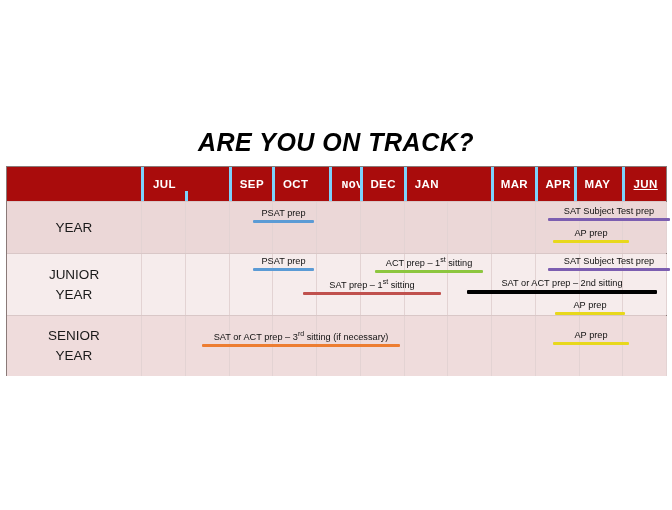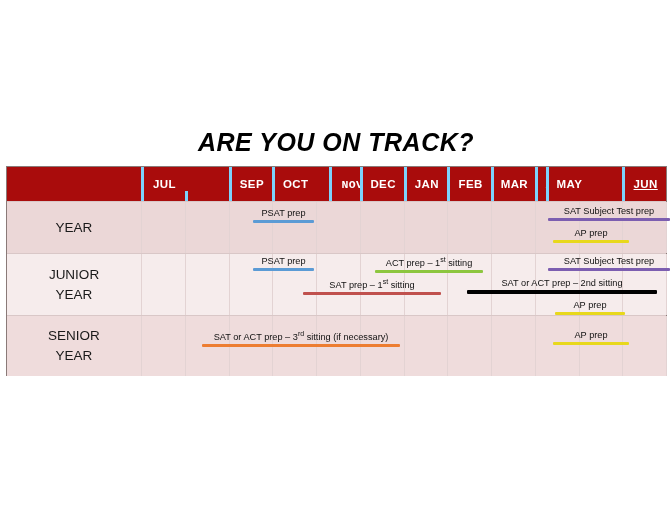--- a/index.html
+++ b/index.html
@@ -142,24 +142,23 @@
     <div id="header-row">
       <div class="corner-cell"></div>
 
     <div class="month-head" style="left: 134px; width: 43.75px;">JUL</div>
         <div class="month-head" style="left: 177.75px; width: 43.75px; margin-top: 24px;">AUG</div>
         <div class="month-head" style="left: 221.5px; width: 43.75px;">SEP</div>
         <div class="month-head" style="left: 265.25px; width: 43.75px;">OCT</div>
         <div class="month-head" style="left: 322px; width: 43.75px; font-family: Liberation Mono, monospace;">NOV</div>
         <div class="month-head" style="left: 352.75px; width: 43.75px;">DEC</div>
         <div class="month-head" style="left: 396.5px; width: 43.75px;">JAN</div>
-        <div class="month-head" style="left: 440.25px; width: 43.75px;">FEB</div>
         <div class="month-head" style="left: 484px; width: 43.75px;">MAR</div>
         <div class="month-head" style="left: 527.75px; width: 43.75px;">APR</div>
-        <div class="month-head" style="left: 539px; width: 43.75px;">MAY</div>
+        <div class="month-head" style="left: 567px; width: 43.75px;">MAY</div>
         <div class="month-head" style="left: 615.25px; width: 43.75px; text-decoration: underline;">JUN</div>
       </div>
 
     <div class="year-row" id="row-sophomore">
       <div class="year-label">
         <span>YEAR</span>
       </div>
     <div class="col-sep" style="left: 134px;"></div>
         <div class="col-sep" style="left: 177.75px;"></div>
         <div class="col-sep" style="left: 221.5px;"></div>

